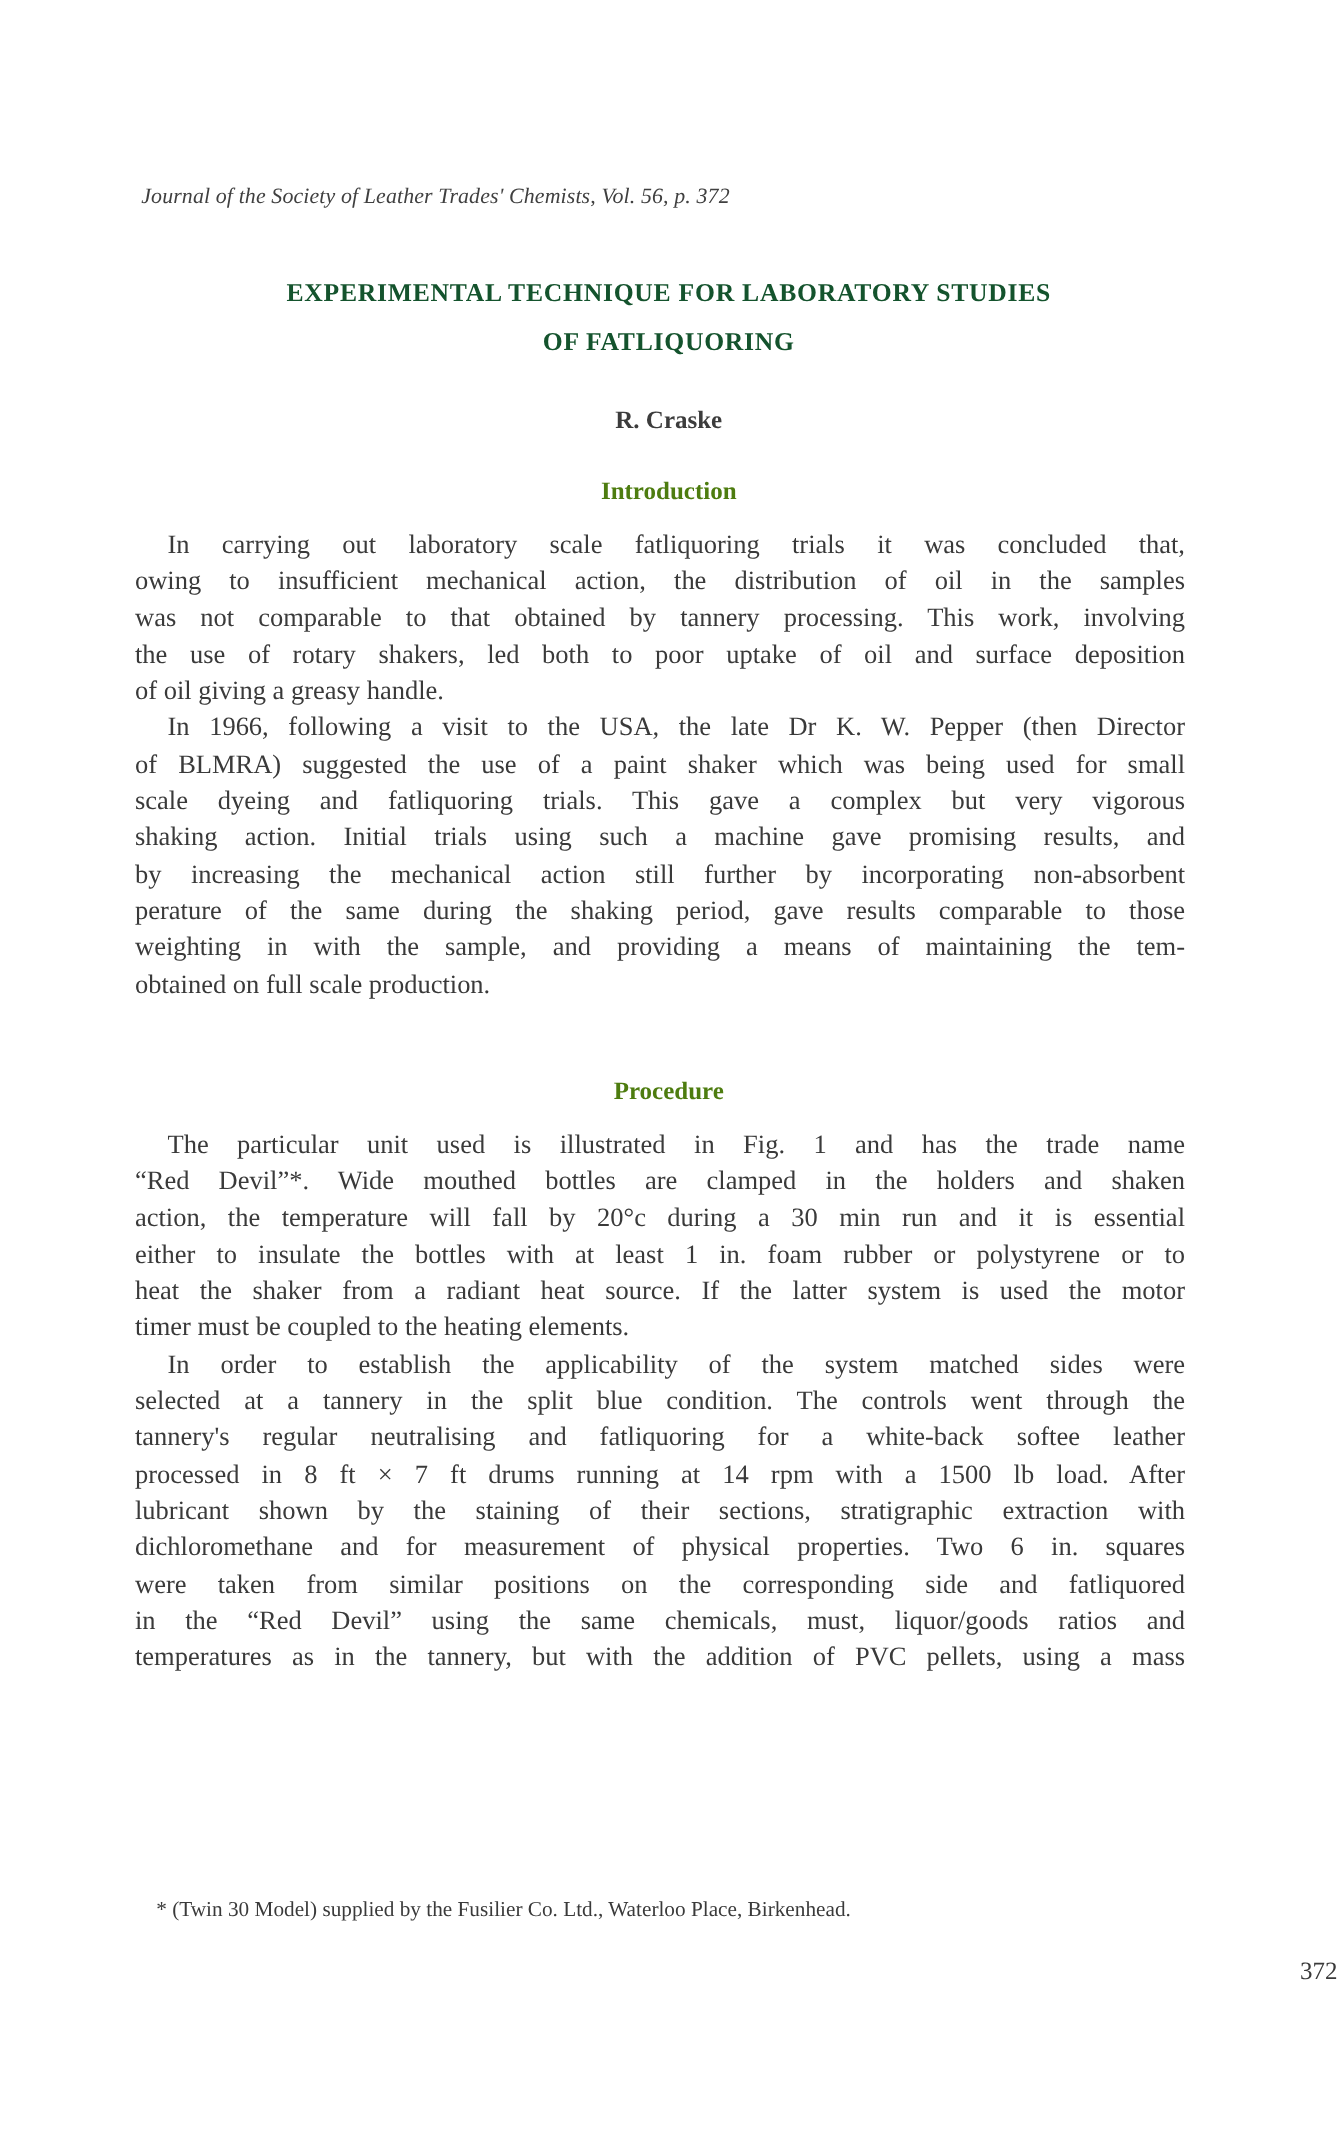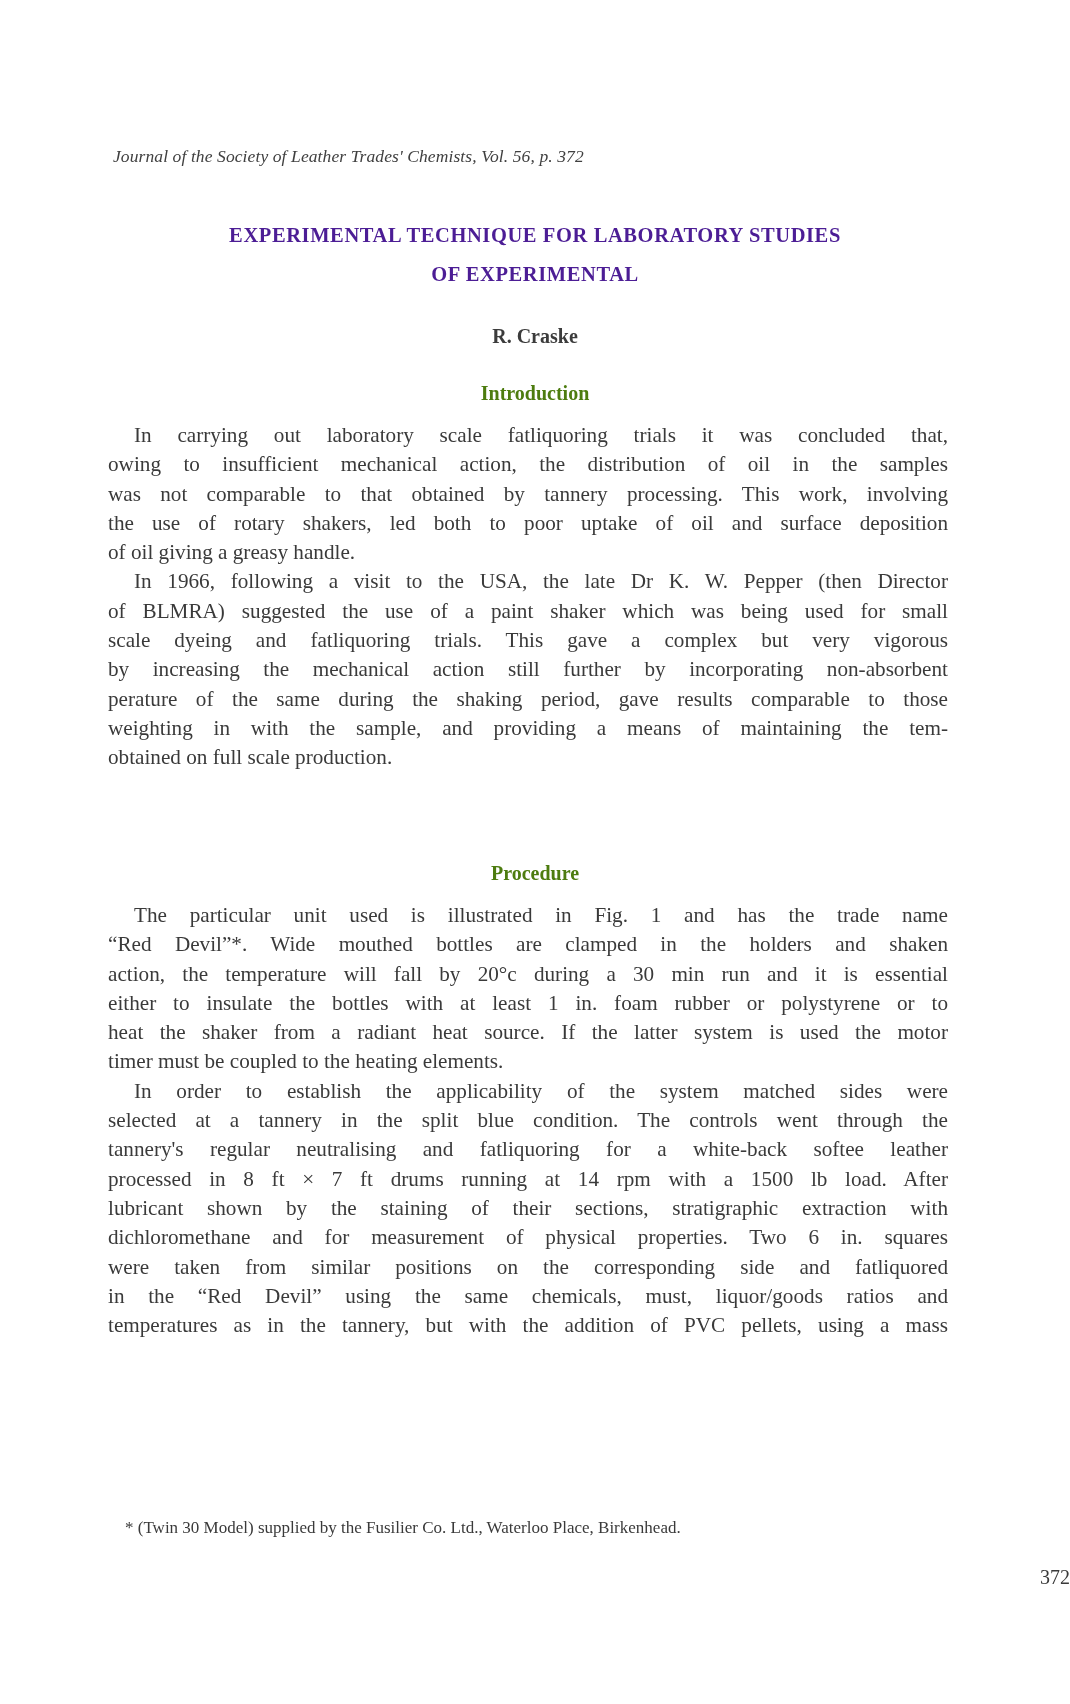--- a/index.html
+++ b/index.html
@@ -2,21 +2,21 @@
 <html><head>
 <meta charset="utf-8">
 <style>
   html, body { margin: 0; padding: 0; background: #ffffff; }
   body { width: 1070px; height: 1704px; position: relative; overflow: hidden;
          font-family: "Liberation Serif", "DejaVu Serif", serif; color: #3a3a3a; }
   .page { position: absolute; left: 0; top: 0; width: 1070px; height: 1600px; }
   .running-head { position: absolute; left: 113px; top: 146px; font-size: 17.5px;
                   font-style: italic; color: #404040; letter-spacing: 0.1px; }
   .title { position: absolute; left: 100px; width: 870px; text-align: center;
-           font-size: 20.5px; font-weight: bold; letter-spacing: 0.6px; color: #4c1d95; }
+           font-size: 20.5px; font-weight: bold; letter-spacing: 0.6px; color: #14532d; }
   .title.l1 { top: 224px; }
   .title.l2 { top: 263px; }
   .author { position: absolute; left: 100px; width: 870px; top: 325px; text-align: center;
             font-size: 20px; font-weight: bold; color: #3c3c3c; }
   .section-head { position: absolute; left: 100px; width: 870px; text-align: center;
                   font-size: 20px; font-weight: bold; color: #4d7c0f; }
   .body-text { position: absolute; left: 108px; width: 840px; font-size: 21.2px;
                line-height: 29.3px; text-align: justify; color: #3a3a3a; }
   .line { display: block; text-align: justify; text-align-last: justify; white-space: nowrap; font-family: Liberation Serif, serif; }
   .line.last { text-align-last: left; }
@@ -26,38 +26,39 @@
            font-size: 20px; color: #3a3a3a; }
 </style>
 </head>
 <body>
 
 <div class="page">
 
   <div class="running-head">Journal of the Society of Leather Trades' Chemists, Vol. 56, p. 372</div>
 
   <div class="title l1">EXPERIMENTAL TECHNIQUE FOR LABORATORY STUDIES</div>
-  <div class="title l2">OF EXPERIMENTAL</div>
+  <div class="title l2">OF FATLIQUORING</div>
 
   <div class="author">R. Craske</div>
 
   <div class="section-head" style="top:382px;">Introduction</div>
 
   <div class="body-text" style="top:421px;">
     <div>
       <span class="line indent">In carrying out laboratory scale fatliquoring trials it was concluded that,</span>
       <span class="line">owing to insufficient mechanical action, the distribution of oil in the samples</span>
       <span class="line">was not comparable to that obtained by tannery processing. This work, involving</span>
       <span class="line">the use of rotary shakers, led both to poor uptake of oil and surface deposition</span>
       <span class="line last">of oil giving a greasy handle.</span>
     </div>
     <div>
       <span class="line indent">In 1966, following a visit to the USA, the late Dr K. W. Pepper (then Director</span>
       <span class="line">of BLMRA) suggested the use of a paint shaker which was being used for small</span>
       <span class="line">scale dyeing and fatliquoring trials. This gave a complex but very vigorous</span>
+      <span class="line">shaking action. Initial trials using such a machine gave promising results, and</span>
       <span class="line">by increasing the mechanical action still further by incorporating non-absorbent</span>
       <span class="line">perature of the same during the shaking period, gave results comparable to those</span>
       <span class="line">weighting in with the sample, and providing a means of maintaining the tem-</span>
       <span class="line last">obtained on full scale production.</span>
     </div>
   </div>
 
   <div class="section-head" style="top:862px;">Procedure</div>
 
   <div class="body-text" style="top:901px;">

